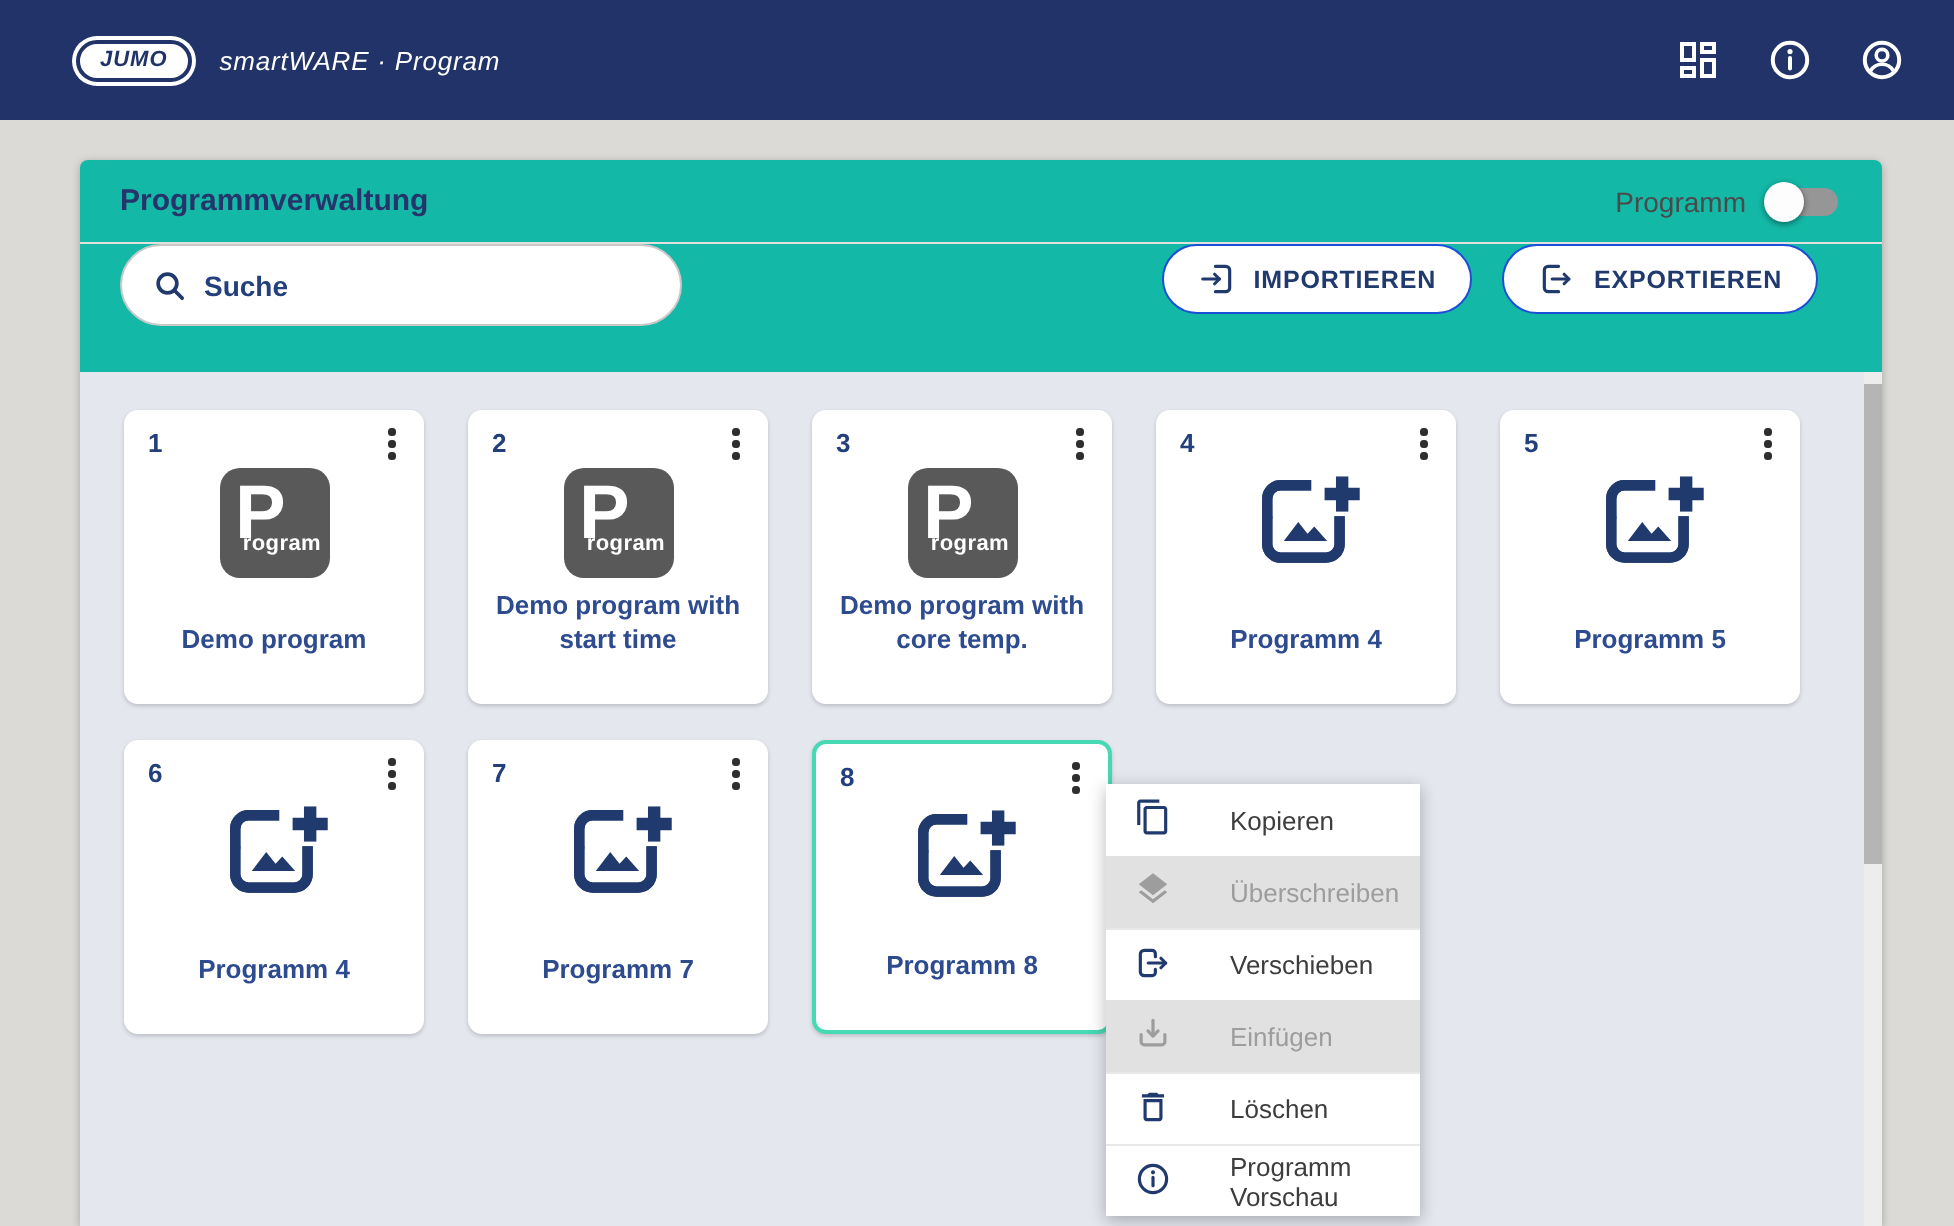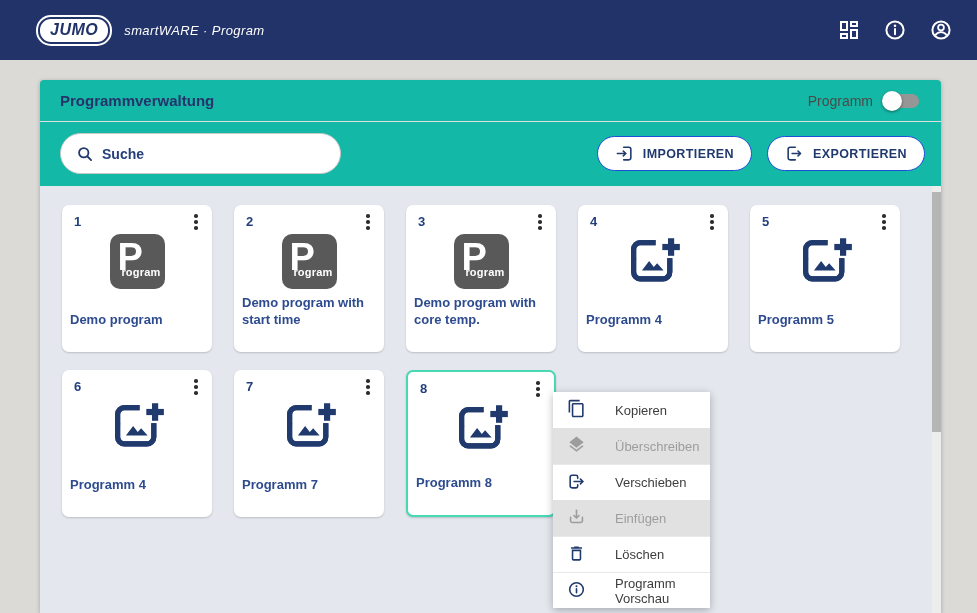--- a/index.html
+++ b/index.html
@@ -4,40 +4,40 @@
 <style>
   * { margin:0; padding:0; box-sizing:border-box; }
   html,body { width:977px; height:613px; overflow:hidden; }
   body { font-family:"Liberation Sans", sans-serif; background:#dcdad7; position:relative; }
 
   
   .header { position:absolute; left:0; top:0; width:977px; height:60px; background:#213368;
             display:flex; align-items:center; padding:0 24px; color:#fff; }
   .jumo-logo { background:#fff; border:2px solid #213368; box-shadow:0 0 0 2px #fff;
                border-radius:13px; padding:2px 10px 3px; margin-left:14px;
-               font-weight:700; font-style:italic; font-size:16px; color:#213368; letter-spacing:.5px; }
+               font-weight:700; font-style:italic; font-size:11px; color:#213368; letter-spacing:.5px; }
   .app-title { font-style:italic; font-size:13px; margin-left:14px; letter-spacing:.4px; color:#fff; }
   .header-spacer { flex:1; }
   .hicon { width:24px; height:24px; color:#fff; cursor:pointer; margin-left:22px; display:block; }
   .hicon svg { width:24px; height:24px; display:block; }
 
   
   .panel { position:absolute; left:40px; top:80px; width:901px; height:533px; background:#14b8a6;
            border-radius:4px 4px 0 0; box-shadow:0 1px 4px rgba(0,0,0,.25); }
   .panel-titlebar { height:42px; display:flex; align-items:center; padding:0 18px 0 20px;
                     border-bottom:1px solid #e0e0e0; }
   .panel-title { font-size:15px; font-weight:700; color:#25346b; }
   .toggle-wrap { margin-left:auto; display:flex; align-items:center; gap:12px; }
   .toggle-label { font-size:14px; color:#4a4a4a; }
   .switch { position:relative; width:34px; height:14px; background:#969696; border-radius:7px;
             cursor:pointer; margin-right:4px; }
   .switch .knob { position:absolute; left:-3px; top:-3px; width:20px; height:20px; background:#fdfdfd;
                   border-radius:50%; box-shadow:0 1px 3px rgba(0,0,0,.45); }
 
-  .searchbar { height:63px; display:flex; align-items:center; padding:0 16px 0 20px; }
+  .searchbar { height:63px; display:flex; padding:0 32px 0 20px; }
   .search-field { width:281px; height:41px; border:1px solid #c9c9c9; border-radius:21px;
                   display:flex; align-items:center; padding:0 12px 0 14px; background:#fff; }
   .search-field svg { width:20px; height:20px; color:#213a6e; flex:none; }
   .search-field input { border:none; outline:none; flex:1; margin-left:7px; font-size:14px; font-weight:700;
                         color:#24407c; font-family:"Liberation Sans",sans-serif; background:transparent; }
   .search-field input::placeholder { color:#24407c; opacity:1; }
   .btn-group { margin-left:auto; display:flex; gap:15px; }
   .pill-btn { height:35px; border:1px solid #1d4ed8; border-radius:18px; background:#fff;
               display:flex; align-items:center; gap:9px; padding:0 17px; cursor:pointer;
               font-family:"Liberation Sans",sans-serif; }
@@ -54,21 +54,21 @@
   .card-number { position:absolute; left:12px; top:9px; font-size:13px; font-weight:700; color:#24407c; }
   .card-dots { position:absolute; right:4px; top:5px; width:24px; height:24px; border:none; background:none;
                cursor:pointer; display:flex; flex-direction:column; align-items:center; justify-content:center; gap:2.5px; }
   .card-dots i { width:3.5px; height:3.5px; background:#2e2e2e; border-radius:50%; display:block; }
   .card-icon { position:absolute; left:0; top:26px; width:100%; display:flex; justify-content:center; }
   .add-img svg { width:62px; height:62px; color:#213a6e; }
   .prog-logo { width:55px; height:55px; background:#595959; border-radius:10px; position:relative;
                color:#fff; margin-top:3px; }
   .prog-logo .big-p { position:absolute; left:8px; top:1px; font-size:38px; font-weight:700; line-height:1.2; }
   .prog-logo .small-t { position:absolute; right:4px; bottom:11px; font-size:11px; font-weight:700; letter-spacing:.2px; }
-  .card-label { position:absolute; left:0; bottom:23px; width:100%; font-size:13px;
+  .card-label { position:absolute; left:0; bottom:23px; width:100%; text-align:center; font-size:13px;
                 font-weight:700; color:#2d4b8e; line-height:1.3; padding:0 8px;margin-top:28px; }
 
   
   .scrollbar-track { position:absolute; right:0; top:0; width:9px; height:427px; background:#ededed; }
   .scrollbar-thumb { position:absolute; left:0; top:6px; width:9px; height:240px; background:#b5b5b5; cursor:pointer; }
 
   
   .ctx-menu { position:absolute; left:513px; top:206px; width:157px; background:#fff;
               box-shadow:0 2px 8px rgba(0,0,0,.28); z-index:10; }
   .ctx-item { height:36px; display:flex; align-items:center; gap:29px; padding:0 10px 0 14px;

